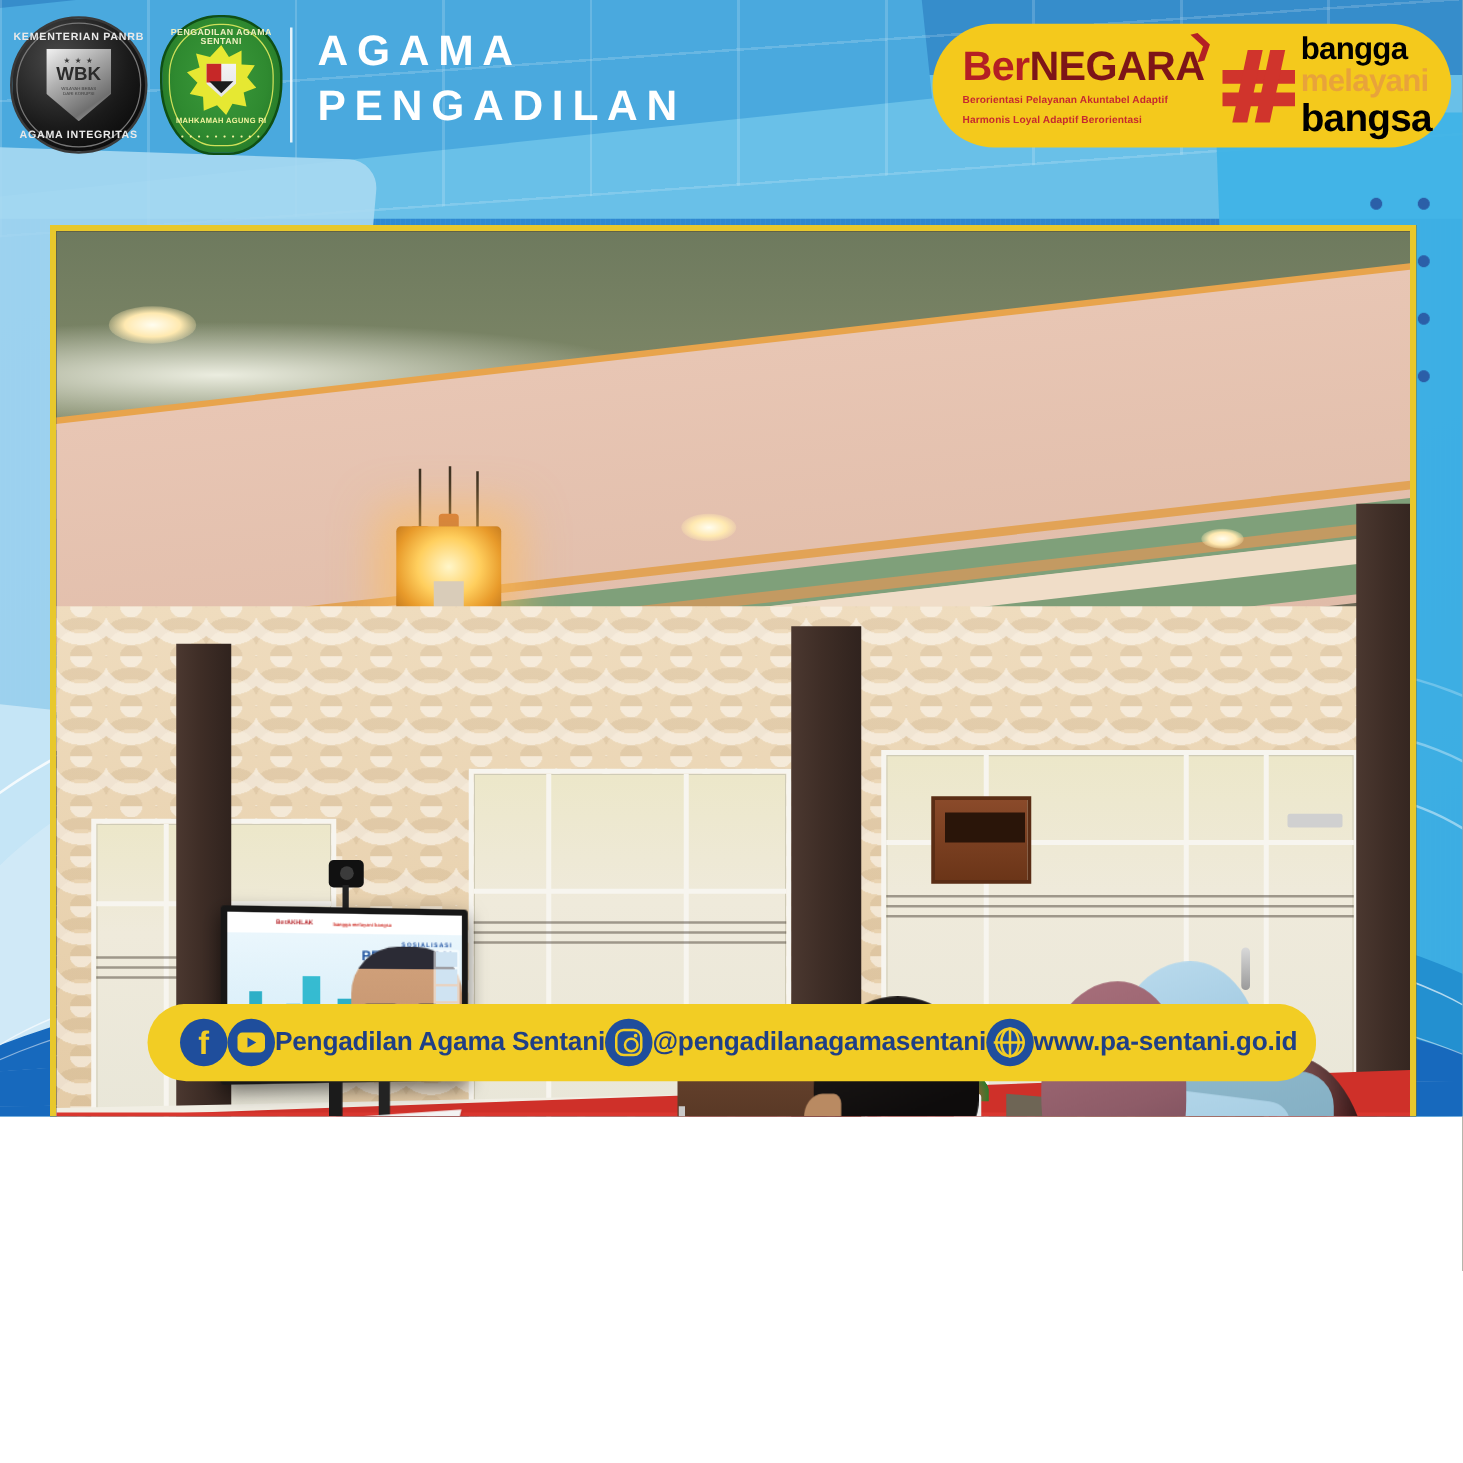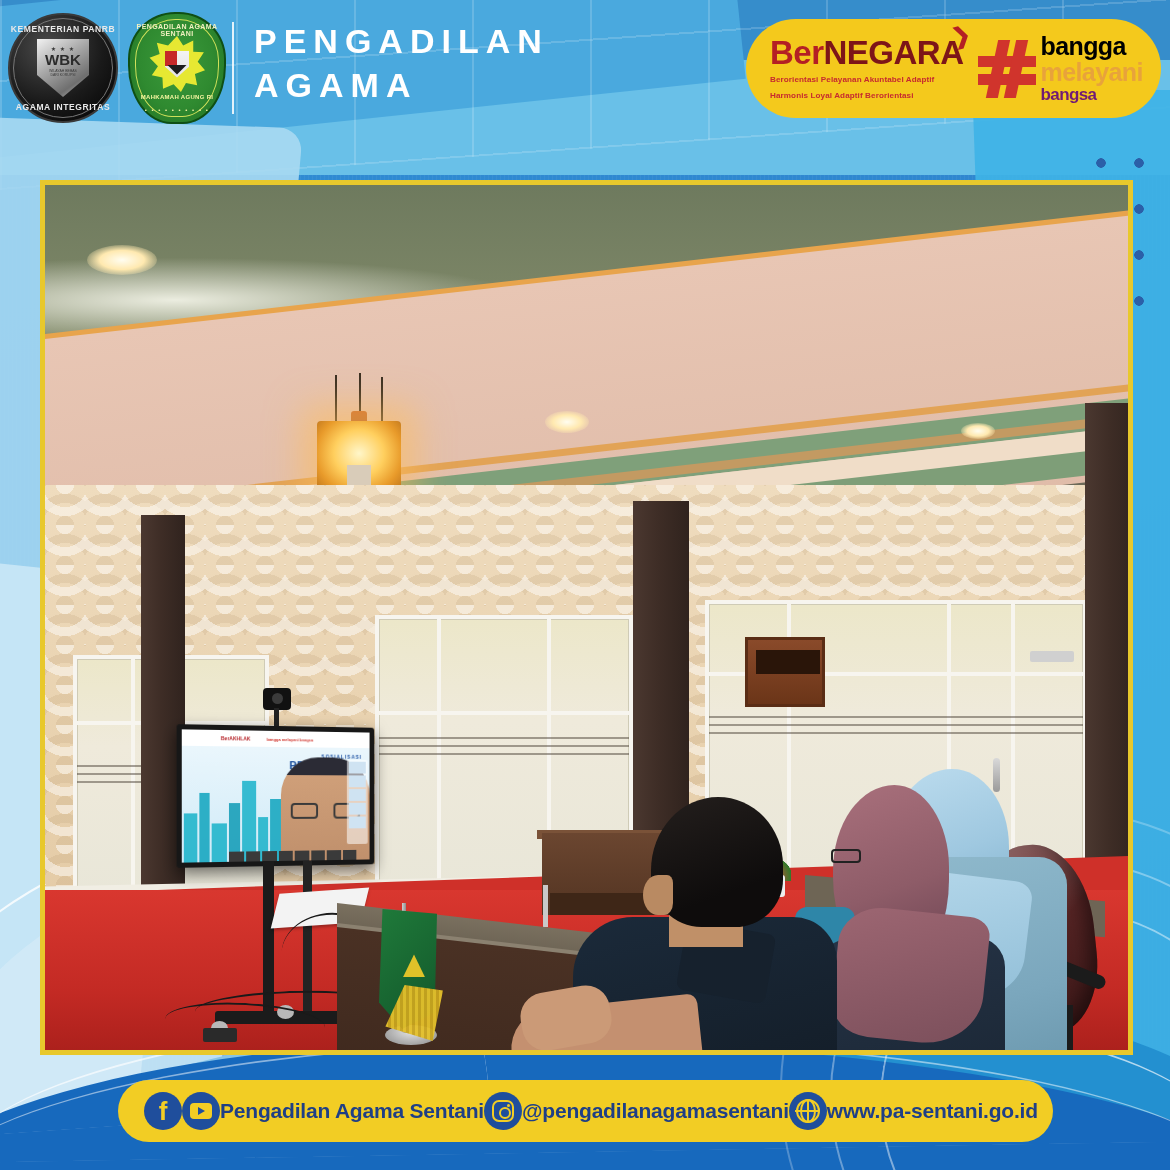--- a/index.html
+++ b/index.html
@@ -5,21 +5,21 @@
   * { box-sizing: border-box; margin: 0; padding: 0; }
   html, body {
     width: 1170px; height: 1170px;
     font-family: "Liberation Sans", sans-serif;
     overflow: hidden;
   }
 
   
   #poster {
     position: relative;
-    width: 1170px; height: 1170px;
+    width: 1170px; height: 893px;
     background: #1f6fc4;
     overflow: hidden;
   }
 
   
   .bg-base {
     position: absolute; inset: 0;
     background: linear-gradient(160deg,#2f8fd6 0%, #2f86cf 35%, #1f63b8 100%);
   }
   .bg-vstripes {
@@ -250,21 +250,21 @@
   .hash i {
     position:absolute; background:#d0342c; display:block;
   }
   .hash i.v1 { left:14px; top:0;  width:12px; height:58px; transform: skewX(-12deg); }
   .hash i.v2 { left:32px; top:0;  width:12px; height:58px; transform: skewX(-12deg); }
   .hash i.h1 { left:0;  top:16px; width:58px; height:11px; }
   .hash i.h2 { left:0;  top:34px; width:58px; height:11px; }
   .bml { line-height:1.0; }
   .bml .l1 { font-size:25px; font-weight:bold; color:#000000; letter-spacing:-.6px; }
   .bml .l2 { font-size:25px; font-weight:bold; color:#e8a33b; letter-spacing:-.6px; margin-top:1px;}
-  .bml .l3 { font-size:17px; font-weight:bold; color:#701a75; letter-spacing:-.6px; margin-top:1px;}
+  .bml .l3 { font-size:31px; font-weight:bold; color:#000000; letter-spacing:-.6px; margin-top:1px;}
 
   
   .photo-frame {
     position:absolute; left:40px; top:180px; width:1093px; height:875px;
     border:5px solid #e8c82c;
     background:#000;
     overflow:hidden;
   }
   .frame-edge-tr {
     position:absolute; right:-5px; top:-5px; width:5px; height:560px;
@@ -786,22 +786,22 @@
       <div class="starburst">
         <div class="crest"></div>
       </div>
       <div class="arc-bot">MAHKAMAH AGUNG RI</div>
       <div class="dots">• • • • • • • • • •</div>
     </div>
 
     <div class="divider-v"></div>
 
     <div class="title-block">
+      <div>AGAMA</div>
       <div>PENGADILAN</div>
-      <div>AGAMA</div>
     </div>
 
     <div class="berakhlak">
       <div class="bk-left">
         <div class="bk-word">
           <span>Ber</span><span class="dark">NEGARA</span><span class="bk-arrow">❯</span>
         </div>
         <div class="bk-sub">Berorientasi Pelayanan Akuntabel Adaptif</div>
         <div class="bk-sub">Harmonis Loyal Adaptif Berorientasi</div>
       </div>

